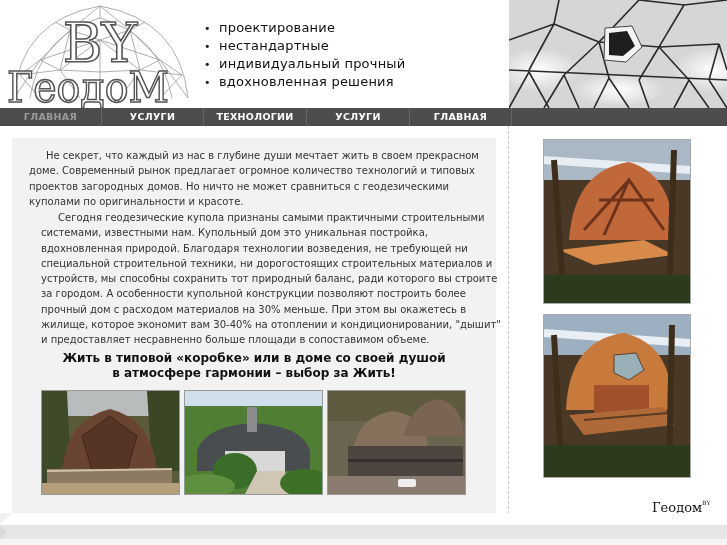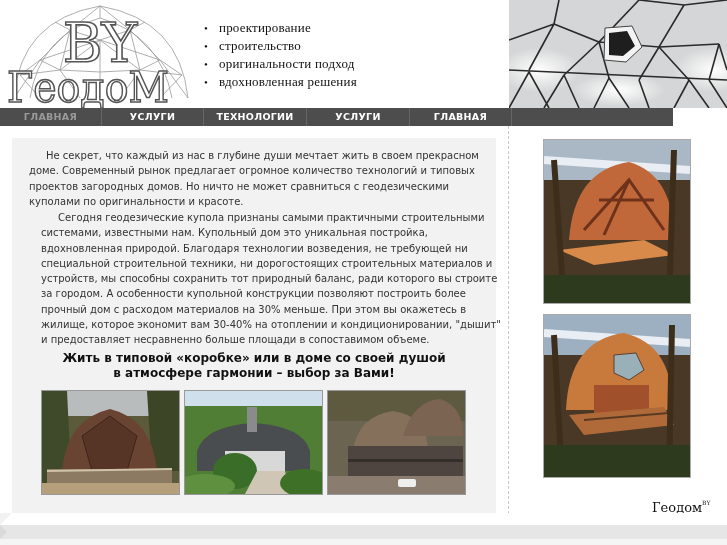--- a/index.html
+++ b/index.html
@@ -1,23 +1,23 @@
 <!DOCTYPE html>
 <html><head>
 <meta charset="utf-8">
 <style>
   html, body { margin:0; padding:0; }
   body { width:727px; height:545px; background:#ffffff; position:relative; overflow:hidden;
          font-family:"DejaVu Sans", sans-serif; color:#333; }
   .logo { position:absolute; left:0; top:0; width:200px; height:108px; }
   .features { position:absolute; left:204px; top:19px; margin:0; padding:0; list-style:none; }
-  .features li { font-size:13px; line-height:17px; color:#111; letter-spacing:0.2px;font-family:Liberation Serif, serif; }
+  .features li { font-size:13px; line-height:17px; color:#111; letter-spacing:0.2px; }
   .features li .b { display:inline-block; width:15px; font-size:11px; }
   .hero { position:absolute; left:509px; top:0; width:218px; height:108px; background:#d9dadb; overflow:hidden; }
-  .nav { position:absolute; left:0; top:108px; width:673px; height:18px; background:#4d4d4d; display:flex; }
+  .nav { position:absolute; left:0; top:108px; width:727px; height:18px; background:#4d4d4d; display:flex; }
   .nav .item { height:18px; line-height:18px; font-size:9.5px; font-weight:bold; color:#fff; text-align:center;
                border-right:1px solid #666; cursor:pointer; letter-spacing:0.3px; }
   .nav .item.active { color:#9a9a9a; }
   .divider-v { position:absolute; left:508px; top:126px; height:398px; border-left:1px dashed #c8c8c8; }
   .content { position:absolute; left:12px; top:138px; width:484px; height:375px; background:#f2f2f2; }
   .content p { margin:0; font-size:10px; line-height:15.3px; color:#333; padding:0 0 0 17px; }
   .content p.p1 { position:absolute; left:0; top:10px; width:462px; }
   .content p.p2 { position:absolute; left:12px; top:72px; width:462px; }
   .content p .ind { display:inline-block; width:17px; }
   .slogan { position:absolute; left:0; top:213px; width:484px; text-align:center; font-size:12px;
@@ -51,22 +51,22 @@
       <path d="M20 75 L40 98 M182 75 L160 98 M40 60 L20 75 M160 60 L182 75"></path>
       <path d="M100 6 L100 18 M70 30 L55 22 M130 30 L145 22"></path>
     </g>
     <text x="100" y="62" text-anchor="middle" font-family="DejaVu Serif, serif" font-size="54" fill="#fff" stroke="#555" stroke-width="1.6">BY</text>
     <text x="88" y="102" text-anchor="middle" font-family="DejaVu Serif, serif" font-size="42" fill="#fff" stroke="#555" stroke-width="1.5" textLength="162" lengthAdjust="spacingAndGlyphs">ГеодоМ</text>
   </svg>
 </div>
 
 <ul class="features">
   <li><span class="b">•</span><span>проектирование</span></li>
-  <li><span class="b">•</span><span>строительство</span></li>
-  <li><span class="b">•</span><span>оригинальности подход</span></li>
+  <li><span class="b">•</span><span>нестандартные</span></li>
+  <li><span class="b">•</span><span>индивидуальный прочный</span></li>
   <li><span class="b">•</span><span>вдохновленная решения</span></li>
 </ul>
 
 <div class="hero">
   <svg width="218" height="108" viewBox="0 0 218 108">
     <defs>
       <radialGradient id="gl1" cx="0.5" cy="0.5" r="0.5">
         <stop offset="0" stop-color="#ffffff"></stop>
           <stop offset="1" stop-color="#d6d7d8"></stop>
       </radialGradient>
@@ -98,21 +98,21 @@
   <div style="flex:1"></div>
 </div>
 
 <div class="divider-v"></div>
 
 <div class="content">
   <p class="p1"><span class="ind"></span><span>Не секрет, что каждый из нас в глубине души мечтает жить в своем прекрасном доме. Современный рынок предлагает огромное количество технологий и типовых проектов загородных домов. Но ничто не может сравниться с геодезическими куполами по оригинальности и красоте.</span></p>
   <p class="p2"><span class="ind"></span><span>Сегодня геодезические купола признаны самыми практичными строительными системами, известными нам. Купольный дом   это уникальная постройка, вдохновленная природой. Благодаря технологии возведения, не требующей ни специальной строительной техники, ни дорогостоящих строительных материалов и устройств, мы способны сохранить тот природный баланс, ради которого вы строите за городом. А особенности купольной конструкции позволяют построить более прочный дом с расходом материалов на   30% меньше. При этом вы окажетесь в жилище, которое экономит вам   30-40% на отоплении и кондиционировании, "дышит" и предоставляет несравненно больше площади в сопоставимом объеме.</span></p>
   <div class="slogan">
     <div>Жить в типовой «коробке» или в доме со своей душой</div>
-    <div>в атмосфере гармонии – выбор за Вами!</div>
+    <div>в атмосфере гармонии – выбор за Жить!</div>
   </div>
   <div class="photos">
     <div class="photo">
       <svg width="137" height="103" viewBox="0 0 137 103">
         <rect width="137" height="103" fill="#5b5a3a"></rect>
         <rect width="137" height="25" fill="#b9bcbd"></rect>
         <path d="M0 0 L25 0 L30 103 L0 103Z" fill="#3f4a2a"></path>
         <path d="M105 0 L137 0 L137 80 L110 80Z" fill="#3c4626"></path>
         <path d="M20 80 Q25 28 68 18 Q110 28 115 80Z" fill="#6a4432"></path>
         <path d="M40 45 L68 25 L95 45 L85 80 L50 80Z" fill="#573526" stroke="#3d2419"></path>

